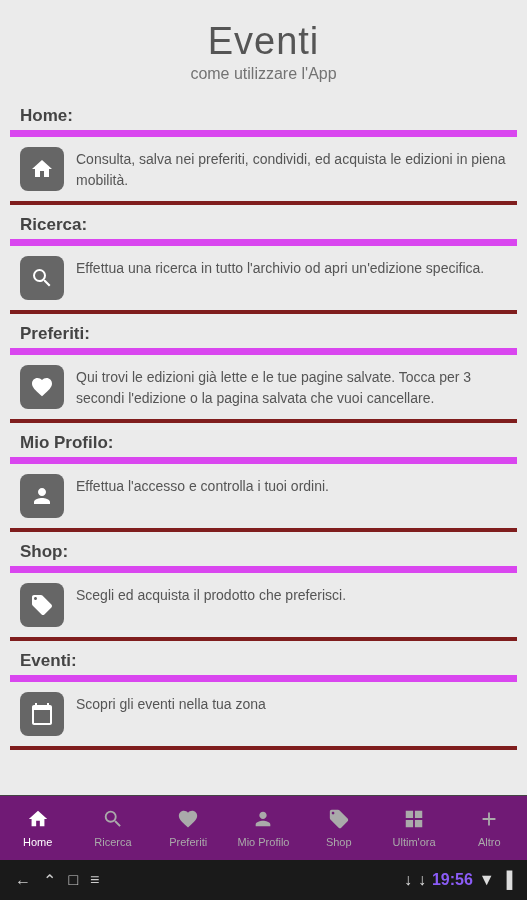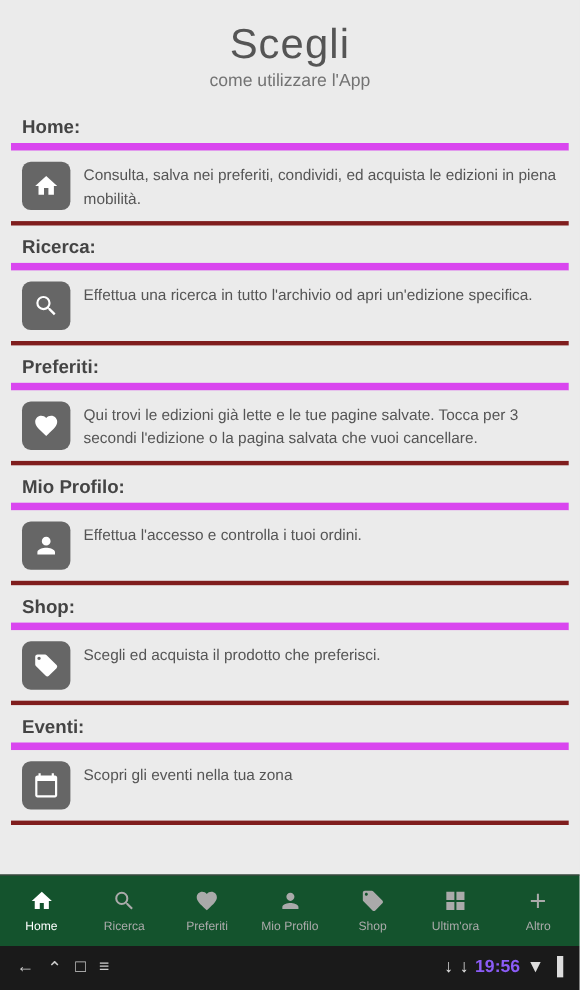--- a/index.html
+++ b/index.html
@@ -75,24 +75,24 @@
     .section-text {
       font-size: 14px;
       color: #555;
       line-height: 1.5;
       padding-top: 2px;
     }
 
     
     .bottom-nav {
       height: 65px;
-      background: #14532d;
-      display: flex;
-      align-items: center;
-      justify-content: center;
+      background: #701a75;
+      display: flex;
+      align-items: center;
+      justify-content: flex-start;
       border-top: 1px solid #444;
     }
     .nav-item {
       display: flex;
       flex-direction: column;
       align-items: center;
       justify-content: center;
       flex: 1;
       height: 100%;
       cursor: pointer;
@@ -143,21 +143,21 @@
       font-weight: bold;
       color: #8b5cf6;
     }
   </style>
 </head>
 <body>
 
 <div class="main-content">
 
   <div class="title-section">
-    <div class="app-title">Scegli</div>
+    <div class="app-title">Eventi</div>
     <div class="app-subtitle">come utilizzare l'App</div>
   </div>
 
   <div id="sections-container">
       <div class="section">
     <div class="section-header">Home:</div>
     <div class="section-row">
       <div class="section-icon">
         <svg width="24" height="24" viewBox="0 0 24 24">
               <path d="M10 20v-6h4v6h5v-8h3L12 3 2 12h3v8z"></path>

